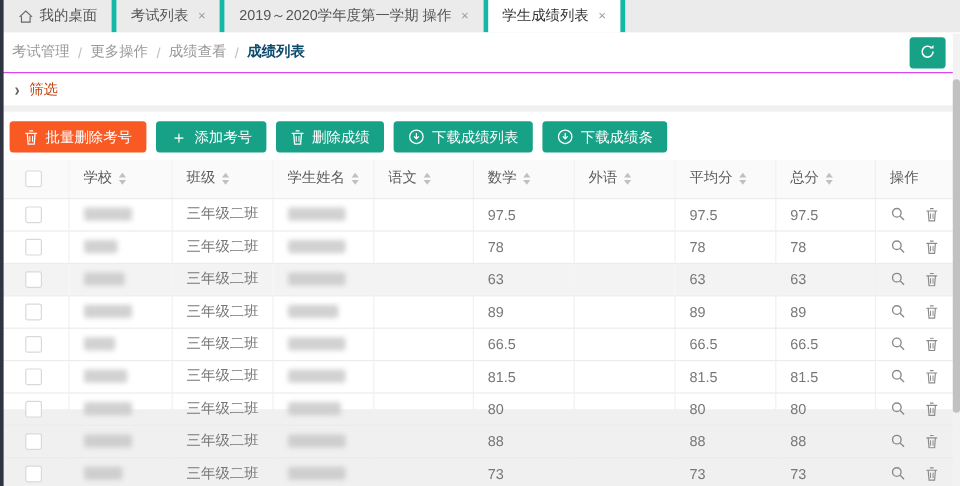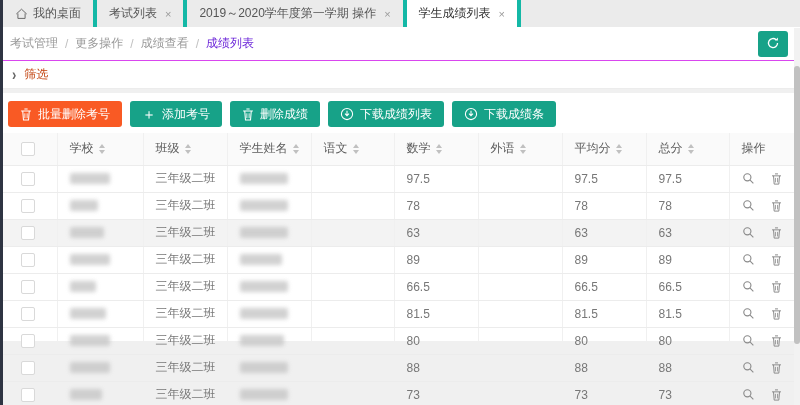--- a/index.html
+++ b/index.html
@@ -16,21 +16,21 @@
   .tab { display:flex; align-items:center; gap:5px; padding:0 12px; color:#555; cursor:pointer;
          border-right:4px solid #14b8a6; white-space:nowrap; }
   .tab .home-ico svg { display:block; }
   .tab .x { color:#9a9a9a; font-size:11px; margin-left:3px; }
   .tab.active { background:#ffffff; color:#333; }
 
   
   .crumbbar { height:34px; background:#fff; display:flex; align-items:center; padding:0 10px;
               border-bottom:1px solid #d946ef; position:relative; }
   .crumb { color:#999; }
-  .crumb.current { color:#6d28d9; font-weight:normal; }
+  .crumb.current { color:#0c4a6e; font-weight:bold; }
   .crumb-sep { color:#c0c0c0; margin:0 7px; }
   .refresh-btn { position:absolute; right:12px; top:4px; width:30px; height:26px; background:#17a288;
                  border:none; border-radius:3px; display:flex; align-items:center; justify-content:center; cursor:pointer; }
 
   
   .filterbar { height:28px; background:#fff; display:flex; align-items:center; padding:0 12px; gap:8px;
                border-bottom:1px solid #ececec; }
   .filter-chevron { color:#666; font-size:13px; font-weight:bold; transform:scaleY(1.2); }
   .filter-label { color:#c2410c; }
 

